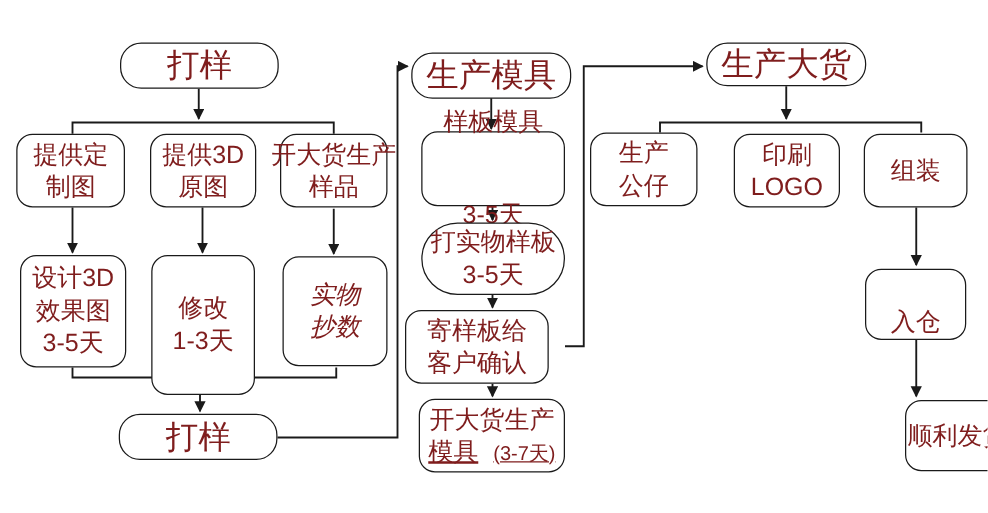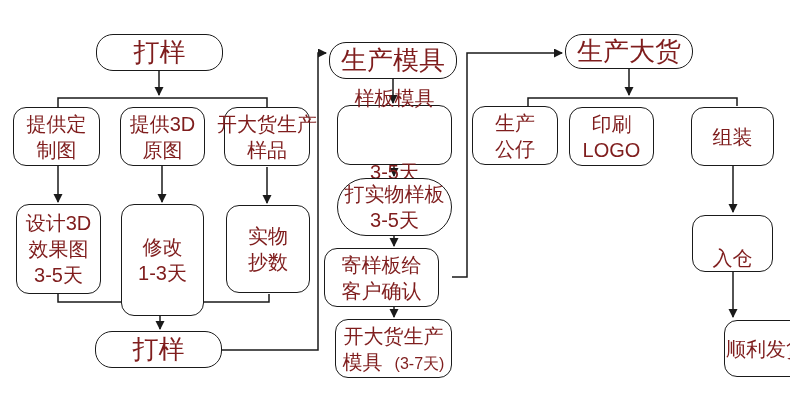--- a/index.html
+++ b/index.html
@@ -21,21 +21,21 @@
     border-radius:13px;
     display:flex;flex-direction:column;
     align-items:center;justify-content:center;
     text-align:center;
     font-size:20px;line-height:1.3;
     white-space:nowrap;
     z-index:2;
   }
   .node.header{border-radius:17px;font-size:26px;}
   .node .sub{font-size:16px;margin-left:12px;}
-  .line-row{display:flex;align-items:baseline;justify-content:center;}
+  .line-row{display:flex;align-items:baseline;justify-content:center;text-decoration:underline;}
 </style>
 </head>
 <body>
 
 <div class="canvas">
 
   <svg class="wires" viewBox="0 0 790 410">
     <defs>
       <marker id="ah" markerWidth="10" markerHeight="10" refX="8" refY="4.5" orient="auto" markerUnits="userSpaceOnUse">
         <path d="M0,0 L9,4.5 L0,9 z" fill="#1a1a1a"></path>
@@ -85,21 +85,21 @@
     <span>设计3D</span>
     <span>效果图</span>
     <span>3-5天</span>
   </div>
 
   <div class="node" style="left:121px;top:204px;width:83px;height:112px;">
     <span>修改</span>
     <span>1-3天</span>
   </div>
 
-  <div class="node" style="left:226px;top:205px;width:84px;height:88px;">
+  <div class="node" style="left:226px;top:205px;width:84px;height:88px;font-style:italic;">
     <span>实物</span>
     <span>抄数</span>
   </div>
 
   <div class="node header" style="left:95px;top:331px;width:127px;height:37px;">
     <span>打样</span>
   </div>
 
   <div class="node header" style="left:329px;top:42px;width:128px;height:37px;text-align:center;">
     <span>生产模具</span>
@@ -130,21 +130,21 @@
 
   <div class="node header" style="left:565px;top:34px;width:128px;height:35px;">
     <span>生产大货</span>
   </div>
 
   <div class="node" style="left:472px;top:106px;width:86px;height:59px;">
     <span>生产</span>
     <span>公仔</span>
   </div>
 
-  <div class="node" style="left:569px;top:107px;width:85px;height:59px;">
+  <div class="node" style="left:587px;top:107px;width:85px;height:59px;">
     <span>印刷</span>
     <span>LOGO</span>
   </div>
 
   <div class="node" style="left:691px;top:107px;width:83px;height:59px;">
     <span>组装</span>
   </div>
 
   <div class="node" style="left:692px;top:215px;width:81px;height:57px;justify-content:flex-end;">
     <span>入仓</span>

